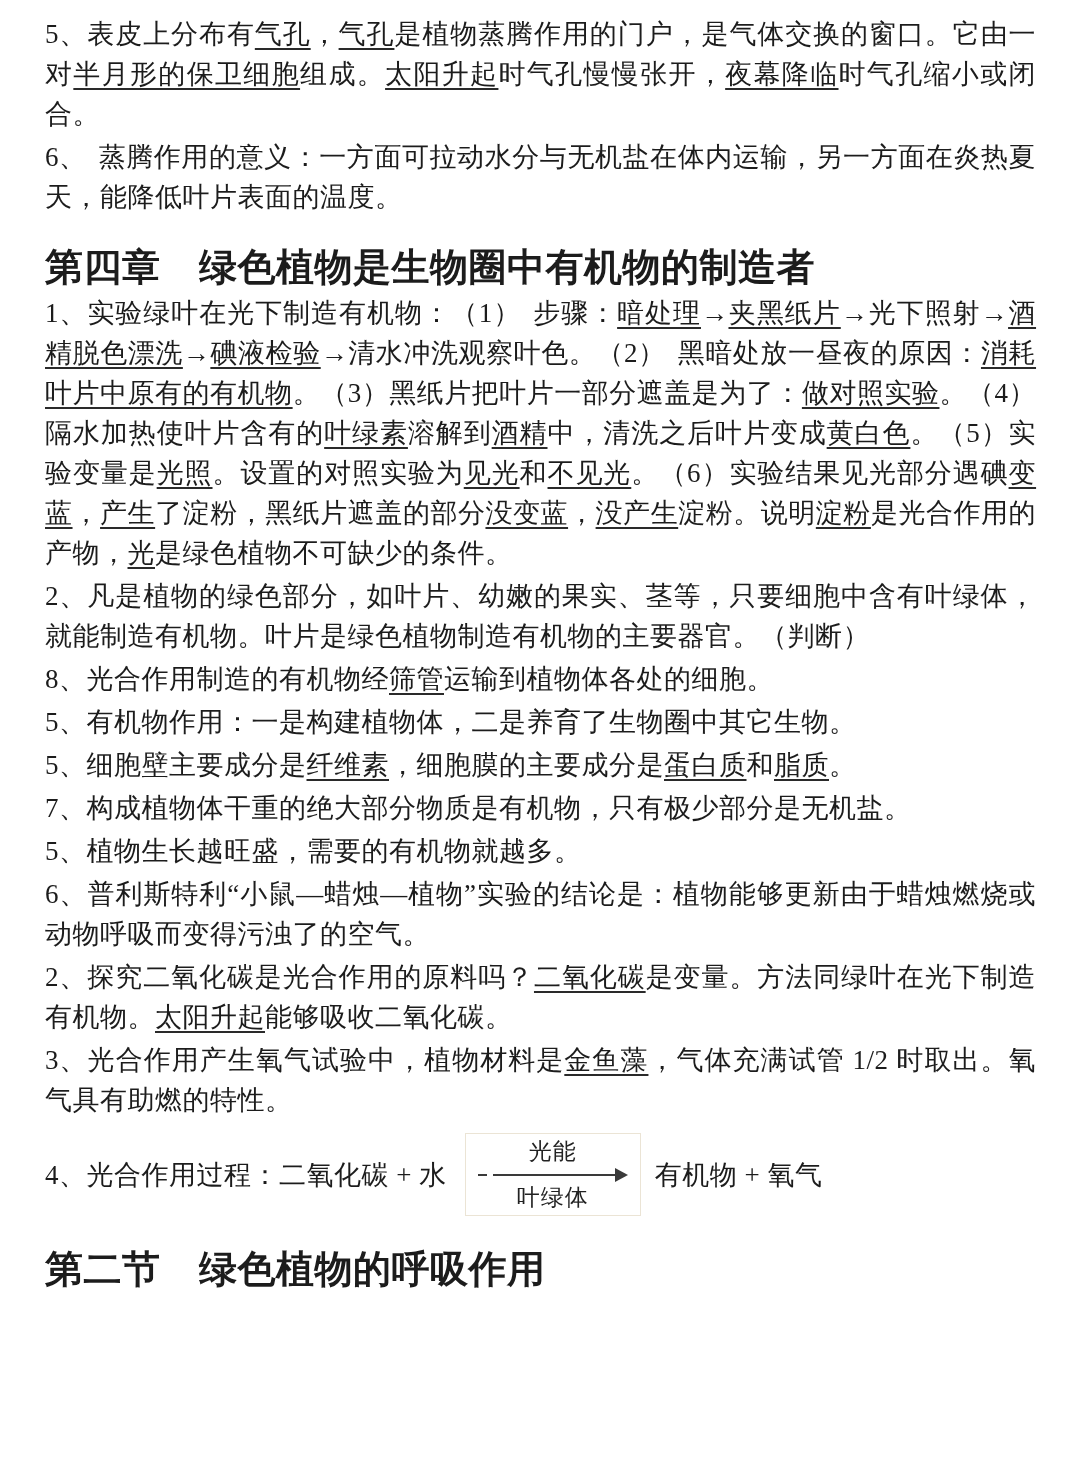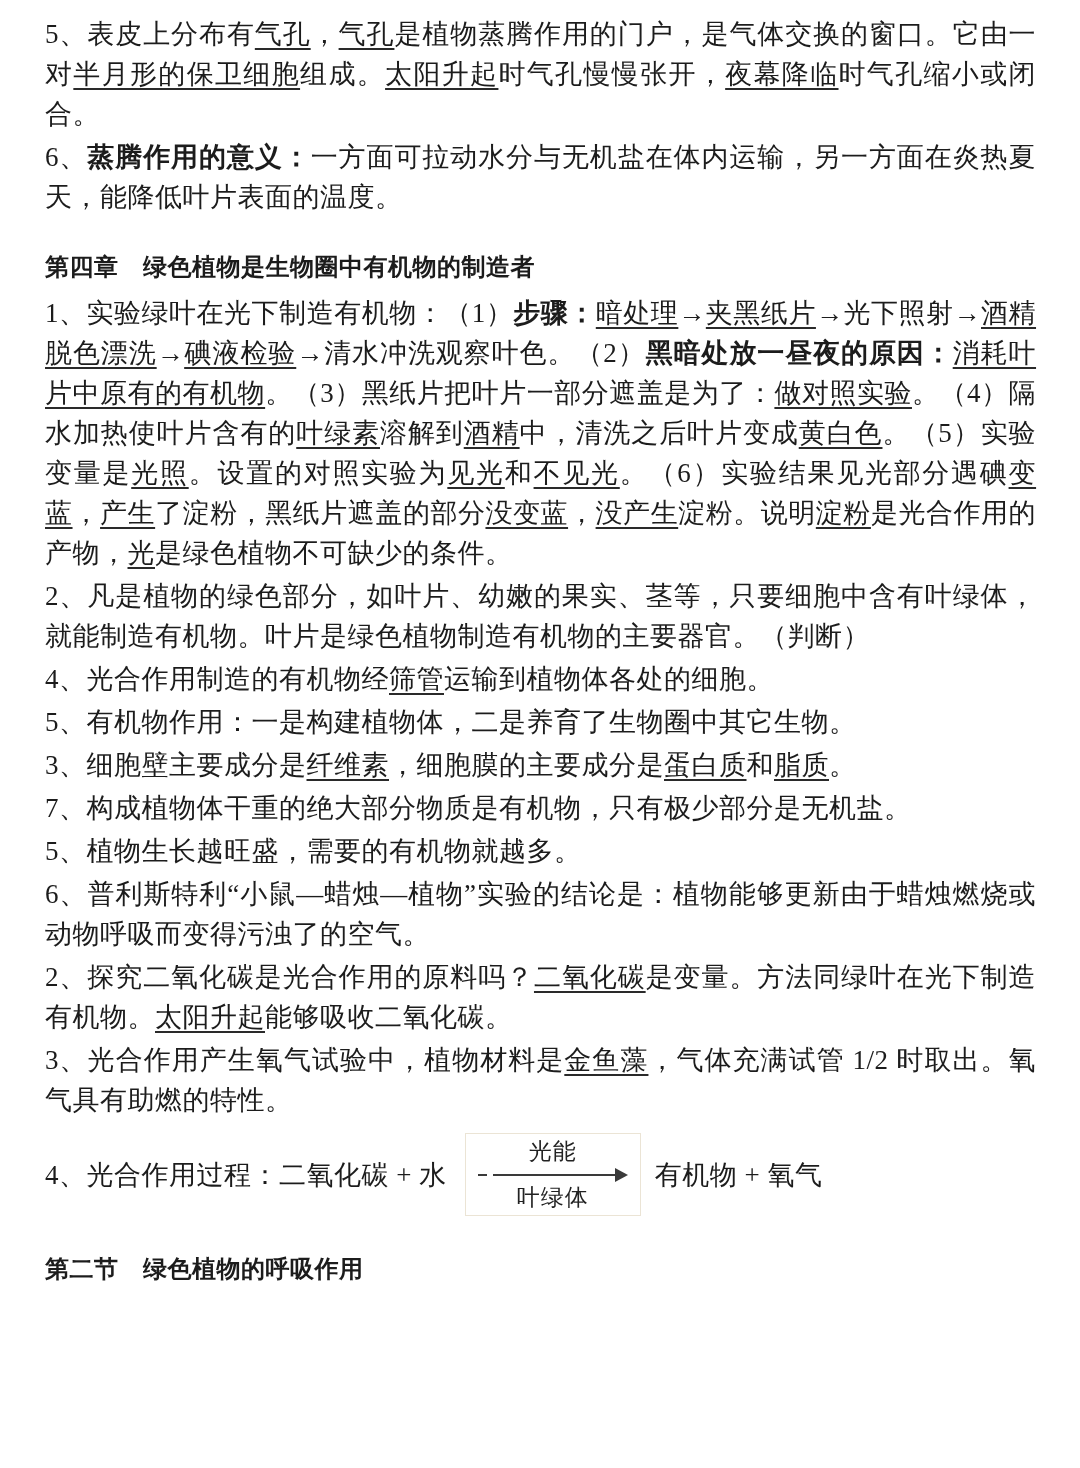--- a/index.html
+++ b/index.html
@@ -17,34 +17,35 @@
   .para {
     font-size:27px;
     line-height:40px;
     text-align:justify;
     margin:0 0 3px 0;
     letter-spacing:0.5px;
   }
   .heading {
     font-family:Liberation Serif, serif;
     font-weight:bold;
-    font-size:24px;
+    font-size:38px;
     line-height:40px;
     margin:30px 0 6px 0;
     letter-spacing:0.5px;
   }
   .u {
     text-decoration:underline;
     text-decoration-thickness:1.6px;
     text-decoration-color:#2a2a2a;
     text-underline-offset:5px;
   }
   .b {
     font-family:"Liberation Sans","DejaVu Sans",sans-serif;
-    font-weight:bold;
+    font-weight:normal;
+    margin-left:12px;
   }
   
   .formula-para { margin-top:16px; margin-bottom:3px; }
   .rxn {
     display:inline-flex;
     flex-direction:column;
     align-items:center;
     vertical-align:middle;
     margin:0 14px 0 18px;
     position:relative;
@@ -122,25 +123,25 @@
 
     <p class="para"><span>6、</span><span class="b">蒸腾作用的意义：</span><span>一方面可拉动水分与无机盐在体内运输，另一方面在炎热夏天，能降低叶片表面的温度。</span></p>
 
     <h2 class="heading">第四章　绿色植物是生物圈中有机物的制造者</h2>
 
     <p class="para"><span>1、实验绿叶在光下制造有机物：（1）</span><span class="b">步骤：</span><span class="u">暗处理</span><span>→</span><span class="u">夹黑纸片</span><span>→光下照射→</span><span class="u">酒精脱色漂洗</span><span>→</span><span class="u">碘液检验</span><span>→清水冲洗观察叶色。（2）</span><span class="b">黑暗处放一昼夜的原因：</span><span class="u">消耗叶片中原有的有机物</span><span>。（3）黑纸片把叶片一部分遮盖是为了：</span><span class="u">做对照实验</span><span>。（4）隔水加热使叶片含有的</span><span class="u">叶绿素</span><span>溶解到</span><span class="u">酒精</span><span>中，清洗之后叶片变成</span><span class="u">黄白色</span><span>。（5）实验变量是</span><span class="u">光照</span><span>。设置的对照实验为</span><span class="u">见光</span><span>和</span><span class="u">不见光</span><span>。（6）实验结果见光部分遇碘</span><span class="u">变蓝</span><span>，</span><span class="u">产生</span><span>了淀粉，黑纸片遮盖的部分</span><span class="u">没变蓝</span><span>，</span><span class="u">没产生</span><span>淀粉。说明</span><span class="u">淀粉</span><span>是光合作用的产物，</span><span class="u">光</span><span>是绿色植物不可缺少的条件。</span></p>
 
     <p class="para"><span>2、凡是植物的绿色部分，如叶片、幼嫩的果实、茎等，只要细胞中含有叶绿体，就能制造有机物。叶片是绿色植物制造有机物的主要器官。（判断）</span></p>
 
 
-    <p class="para"><span>4、光合作用制造的有机物经</span><span class="u">筛管</span><span>运输到植物体各处的细胞。</span></p>
+    <p class="para"><span>8、光合作用制造的有机物经</span><span class="u">筛管</span><span>运输到植物体各处的细胞。</span></p>
 
     <p class="para"><span>5、有机物作用：一是构建植物体，二是养育了生物圈中其它生物。</span></p>
 
-    <p class="para"><span>3、细胞壁主要成分是</span><span class="u">纤维素</span><span>，细胞膜的主要成分是</span><span class="u">蛋白质</span><span>和</span><span class="u">脂质</span><span>。</span></p>
+    <p class="para"><span>5、细胞壁主要成分是</span><span class="u">纤维素</span><span>，细胞膜的主要成分是</span><span class="u">蛋白质</span><span>和</span><span class="u">脂质</span><span>。</span></p>
 
     <p class="para"><span>7、构成植物体干重的绝大部分物质是有机物，只有极少部分是无机盐。</span></p>
 
     <p class="para"><span>5、植物生长越旺盛，需要的有机物就越多。</span></p>
 
 
     <p class="para"><span>6、普利斯特利“小鼠—蜡烛—植物”实验的结论是：植物能够更新由于蜡烛燃烧或动物呼吸而变得污浊了的空气。</span></p>
 
     <p class="para"><span>2、探究二氧化碳是光合作用的原料吗？</span><span class="u">二氧化碳</span><span>是变量。方法同绿叶在光下制造有机物。</span><span class="u">太阳升起</span><span>能够吸收二氧化碳。</span></p>
 

